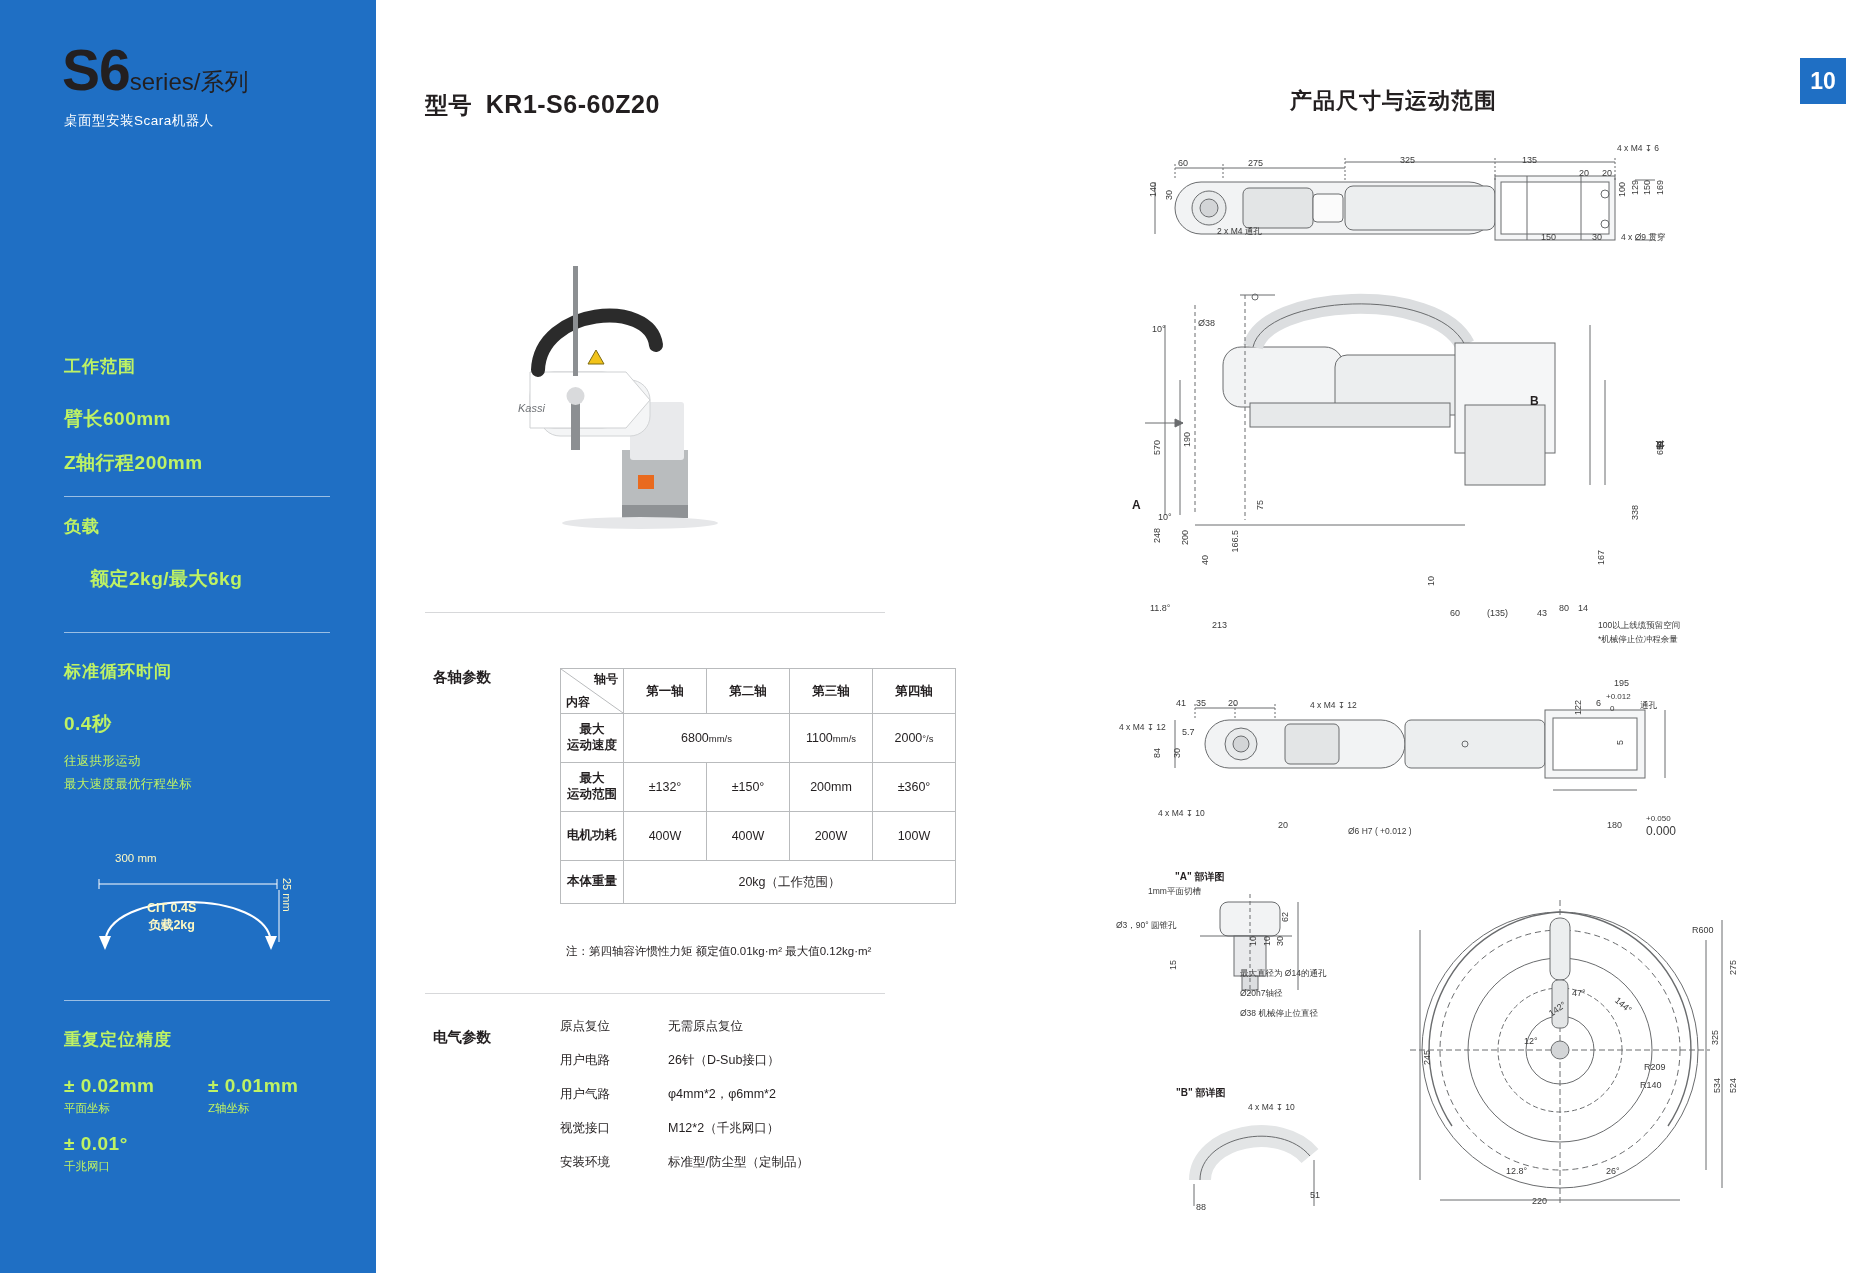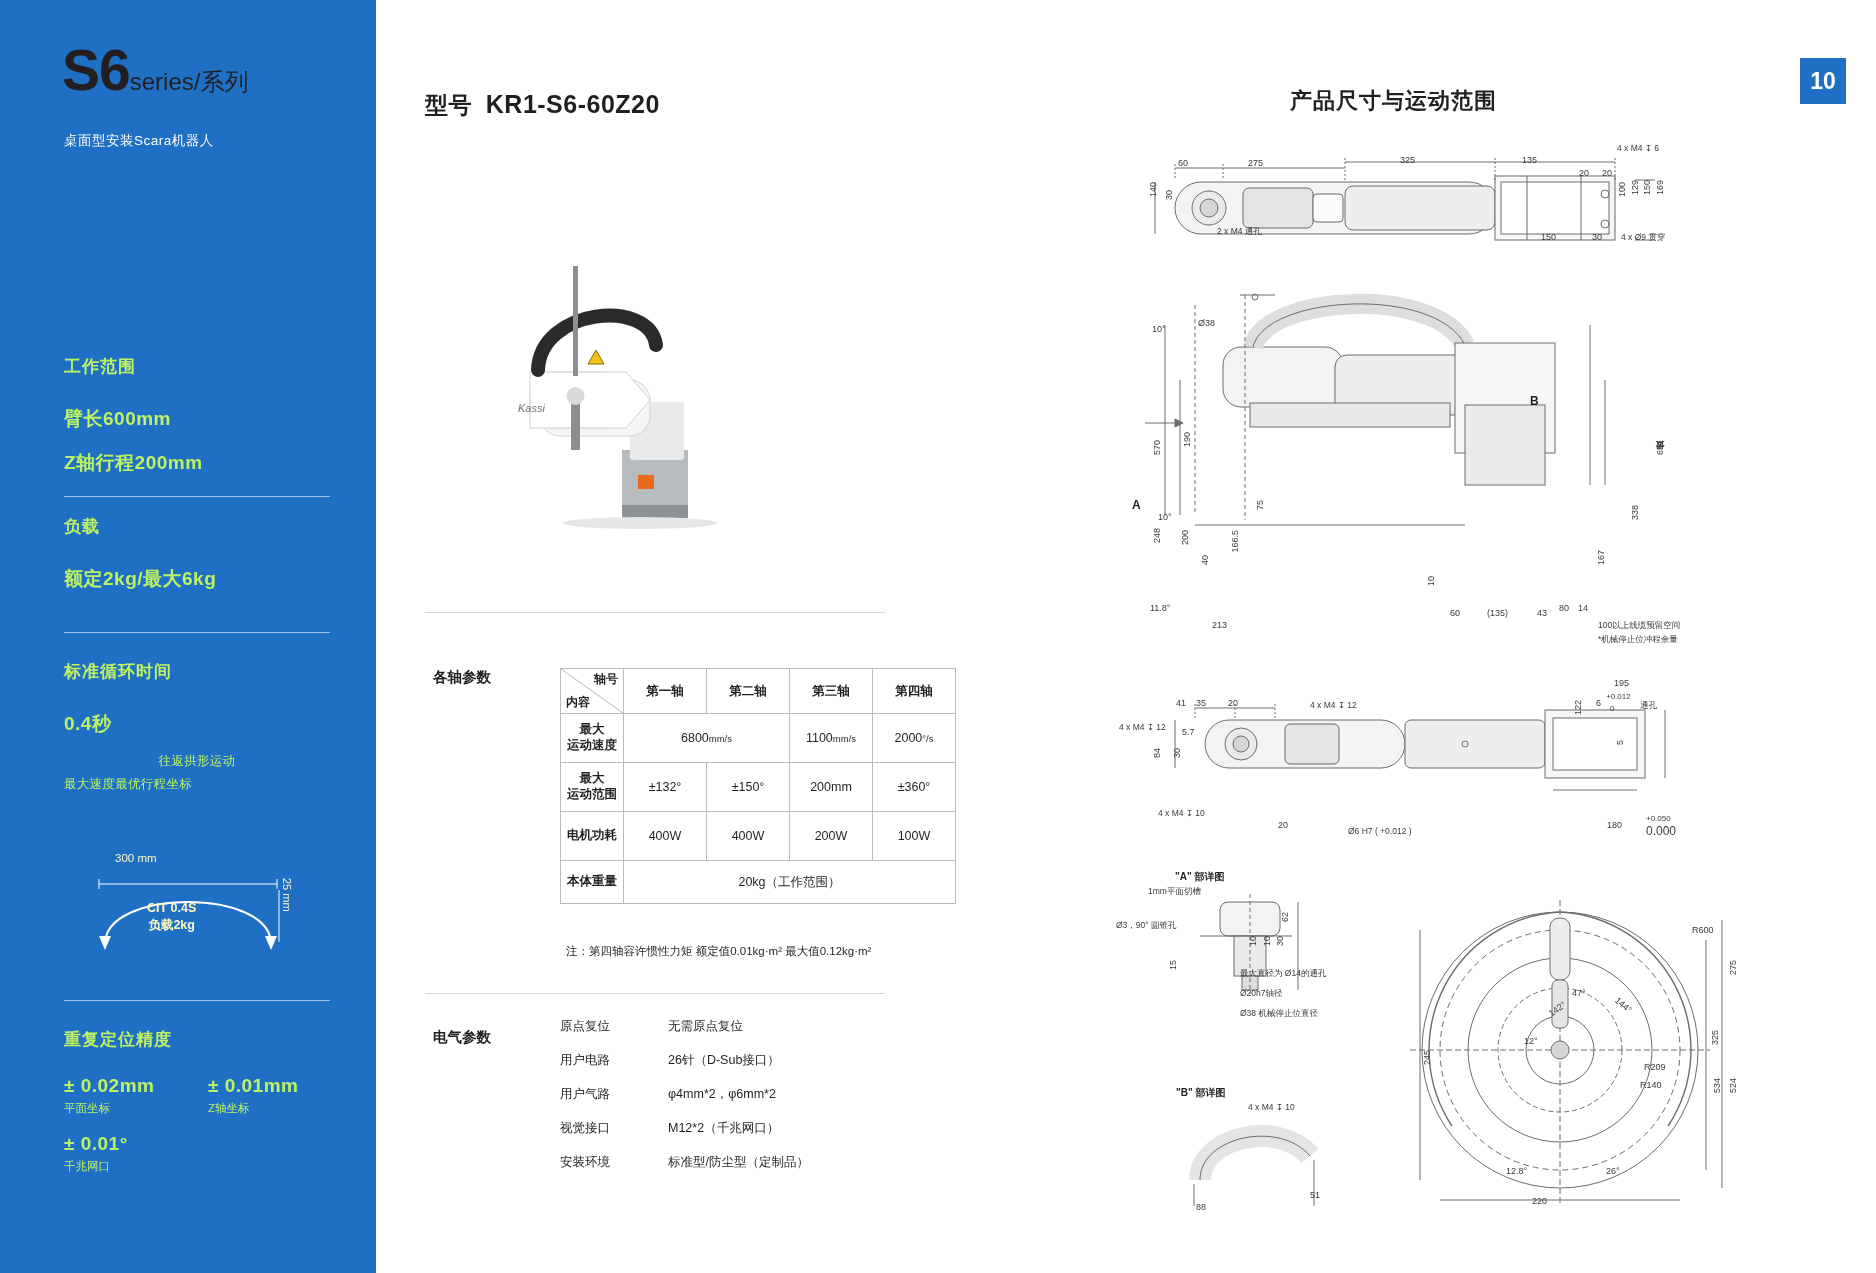--- a/index.html
+++ b/index.html
@@ -4,21 +4,21 @@
 <style>
   html,body{margin:0;padding:0;}
   body{width:1876px;height:1273px;background:#ffffff;font-family:"Liberation Sans","DejaVu Sans",sans-serif;color:#231f20;overflow:hidden;position:relative;}
   .page{position:relative;width:1876px;height:1273px;}
 
   
   .left-band{position:absolute;left:0;top:0;width:376px;height:1273px;background:#1f6fc4;}
 
   .series-title{position:absolute;left:62px;top:42px;font-size:57px;font-weight:bold;letter-spacing:-1px;line-height:1;}
   .series-title .sub{font-size:24px;font-weight:normal;letter-spacing:0;}
-  .series-desc{position:absolute;left:64px;top:112px;font-size:13.5px;color:#ffffff;letter-spacing:.5px;margin-top:20px;}
+  .series-desc{position:absolute;left:64px;top:112px;font-size:13.5px;color:#ffffff;letter-spacing:.5px;}
 
   .sec{position:absolute;left:64px;width:266px;color:#bef264;}
   .sec h3{margin:0;font-size:17px;font-weight:bold;letter-spacing:1px;}
   .sec .line{margin:0 0 0 0;font-size:19px;font-weight:bold;letter-spacing:.5px;}
   .rule{position:absolute;left:64px;width:266px;height:1px;background:rgba(255,255,255,.55);}
 
   .small{font-size:12.5px;font-weight:normal;letter-spacing:.3px;}
   .tiny{font-size:11.5px;font-weight:normal;}
 
   
@@ -83,28 +83,28 @@
 
     <div class="sec" style="top:355px;">
       <h3>工作范围</h3>
       <div class="line" style="margin-top:28px;">臂长600mm</div>
       <div class="line" style="margin-top:18px;">Z轴行程200mm</div>
     </div>
     <div class="rule" style="top:496px;"></div>
 
     <div class="sec" style="top:515px;">
       <h3>负载</h3>
-      <div class="line" style="margin-top:28px;">额定2kg/最大6kg</div>
+      <div class="line" style="margin-top:28px;margin-left:26px;">额定2kg/最大6kg</div>
     </div>
     <div class="rule" style="top:632px;"></div>
 
     <div class="sec" style="top:660px;">
       <h3>标准循环时间</h3>
       <div class="line" style="margin-top:28px;">0.4秒</div>
-      <div class="small" style="margin-top:16px;text-align:center;">往返拱形运动</div>
+      <div class="small" style="margin-top:16px;">往返拱形运动</div>
       <div class="small" style="margin-top:6px;">最大速度最优行程坐标</div>
     </div>
 
     <div class="cyc">
       <div class="top-label">300 mm</div>
       <div class="right-label">25 mm</div>
       <div class="arcbox">
         <svg width="190" height="90" viewBox="0 0 190 90">
           <path d="M12,78 C12,22 178,22 178,78" fill="none" stroke="#ffffff" stroke-width="2"></path>
           <polygon points="12,84 6,70 18,70" fill="#ffffff"></polygon>

